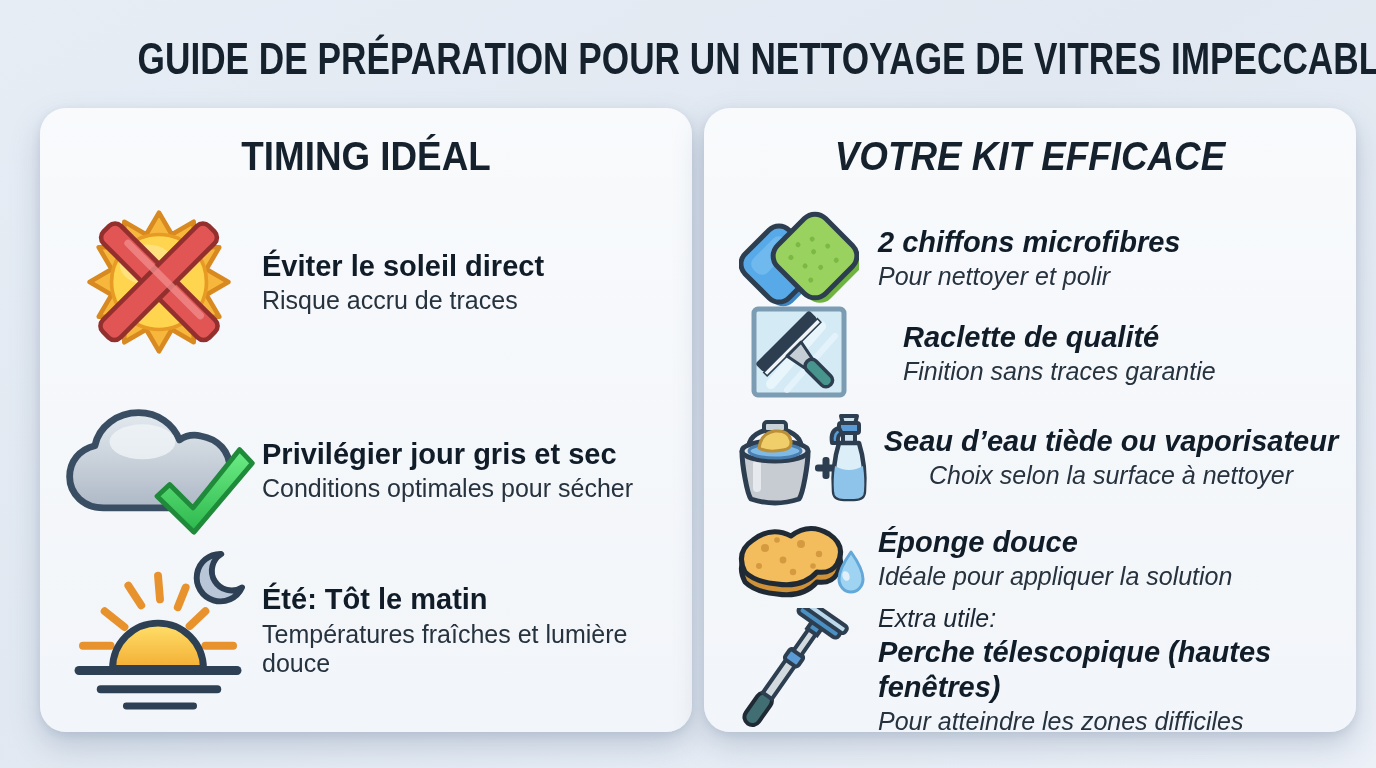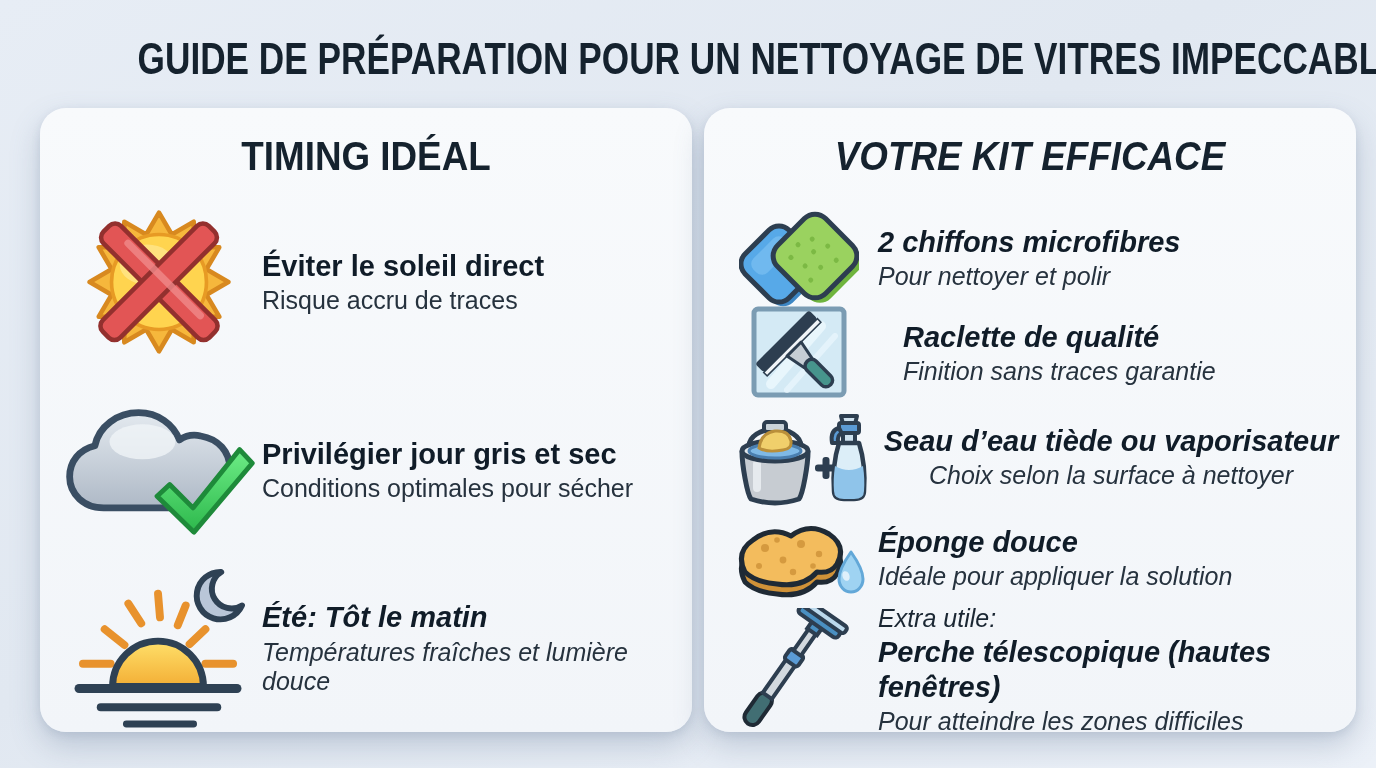--- a/index.html
+++ b/index.html
@@ -32,21 +32,21 @@
   .icon-box{display:flex;justify-content:center;align-items:center;}
   .left .icon-box{flex:0 0 206px;}
   .right .icon-box{flex:0 0 158px;}
   .txt{flex:1;}
   .item-title{font-size:29px;font-weight:bold;color:#101c28;line-height:1.18;}
   .item-sub{font-size:25px;color:#26323e;line-height:1.16;margin-top:3px;}
   .item-pre{font-size:25px;color:#1b2733;line-height:1.16;margin-bottom:2px;}
   
   .row.t1{top:90px;height:168px;}
   .row.t2{top:288px;height:148px;}
-  .row.t3{top:460px;height:160px;font-style:italic;}
+  .row.t3{top:442px;height:160px;}
   
   .row.k1{top:97px;height:106px;}
   .row.k2{top:194px;height:102px;gap:25px;}
   .row.k3{top:298px;height:102px;text-align:center;}
   .row.k4{top:402px;height:96px;}
   .row.k5{top:498px;height:128px;}
   svg{display:block;}
 </style>
 </head>
 <body>

